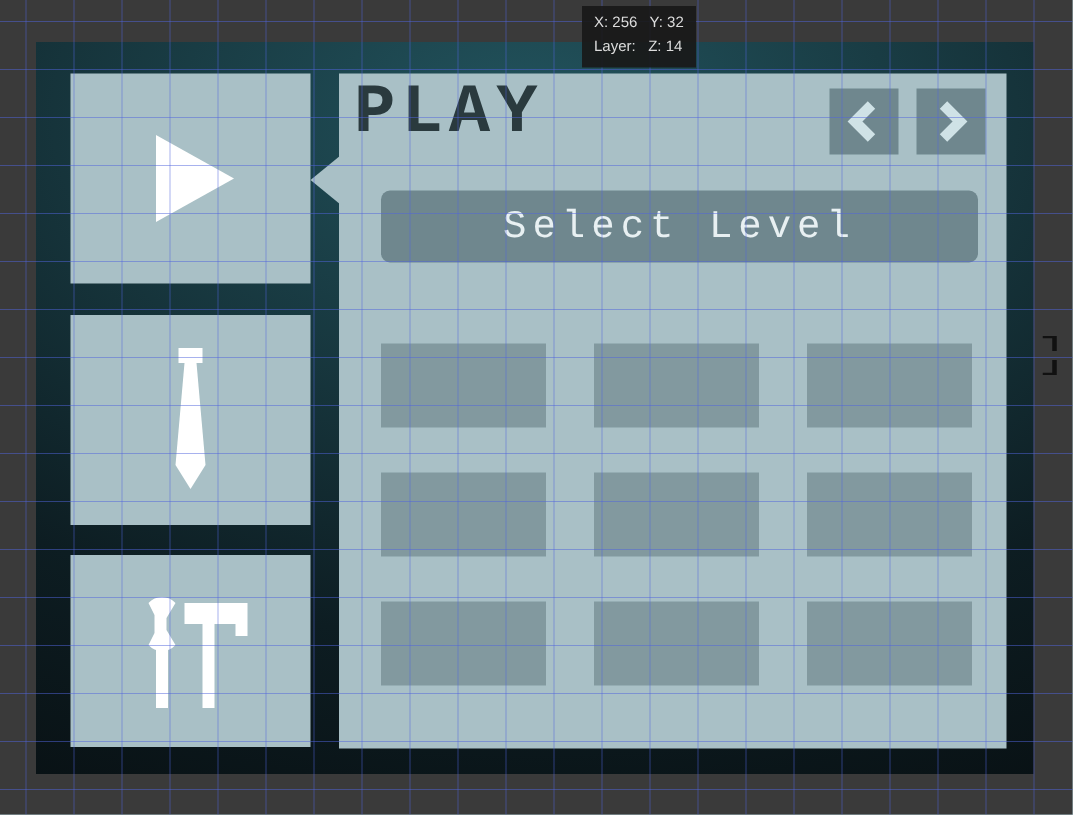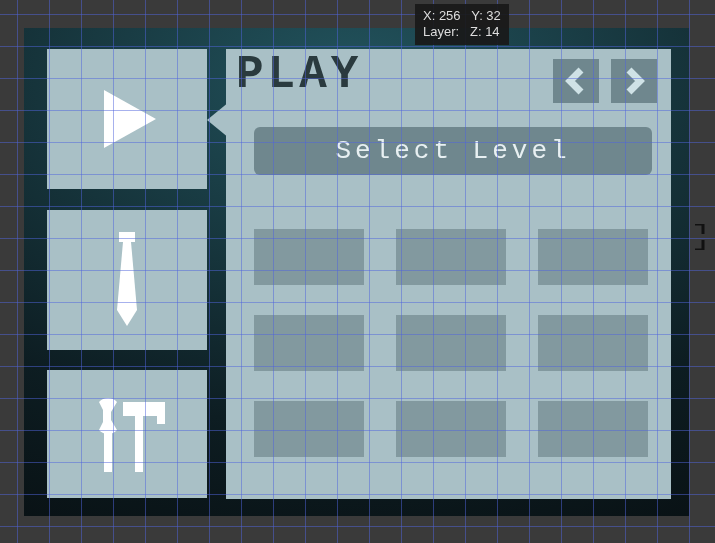--- a/index.html
+++ b/index.html
@@ -122,26 +122,25 @@
     cursor:pointer;
   }
   
   .coord-tip {
     position: absolute;
     left: 388px;
     top: 4px;
     background: rgba(25,25,25,0.92);
     color: #ddd;
     font-family: Arial, sans-serif;
-    font-size: 13px;
+    font-size: 10px;
     padding: 4px 8px 5px 8px;
     line-height: 16px;
     z-index: 60;
     white-space: pre;
-    margin-left: 27px;
   }
   
   .bracket {
     position:absolute;
     right:6px; top:224px;
     width:14px; height:26px;
     z-index:2;
     color:#1a1a1a;
   }
 </style>

